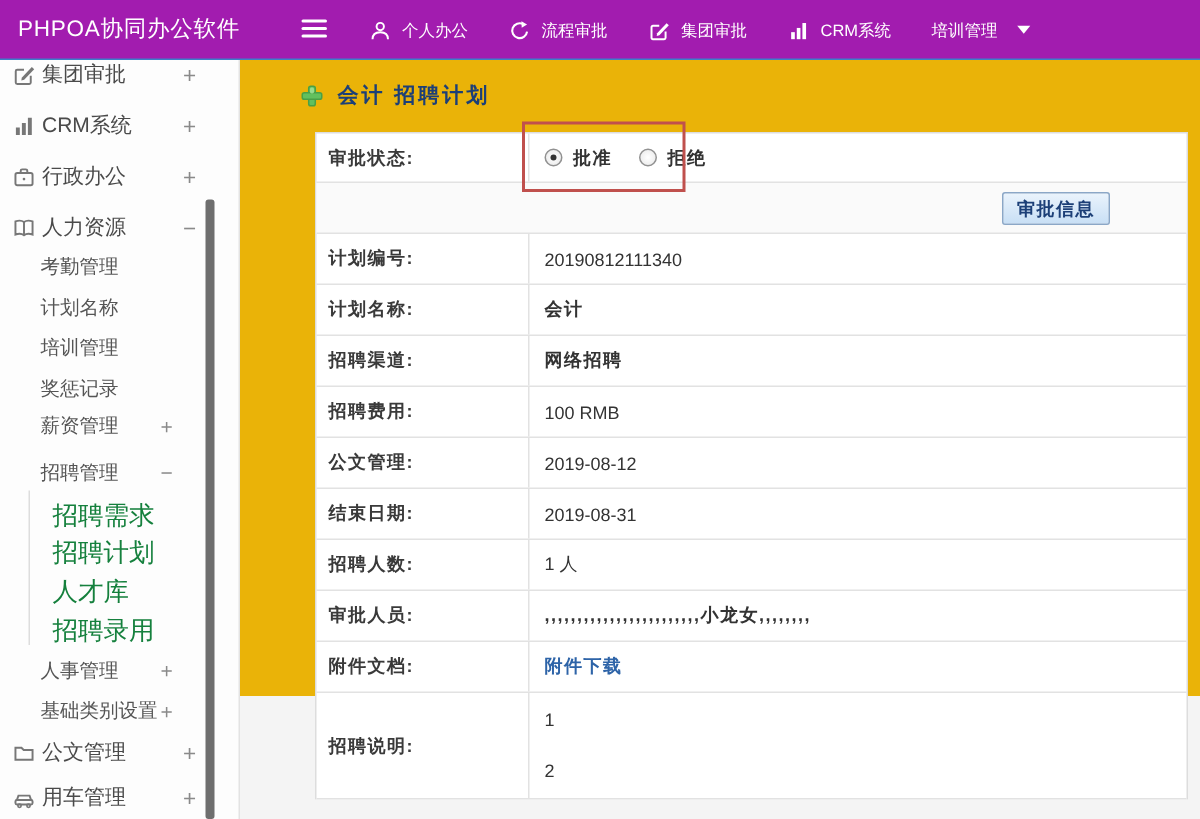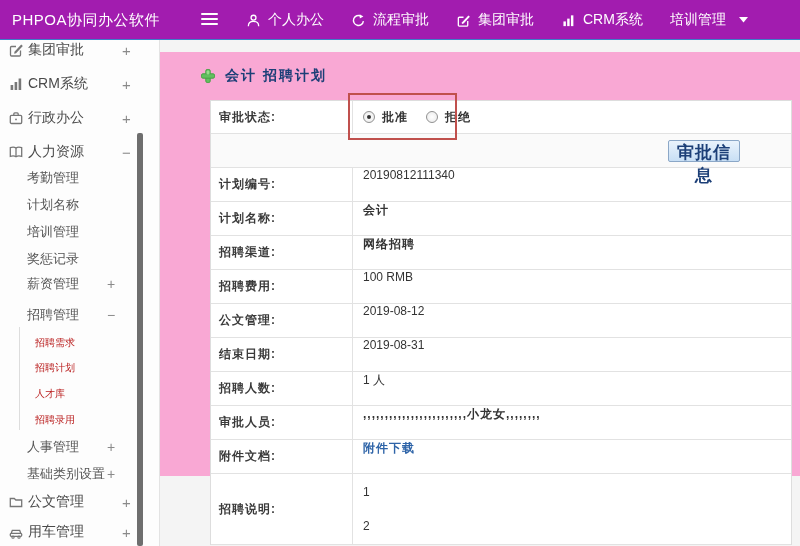--- a/index.html
+++ b/index.html
@@ -8,69 +8,69 @@
 
   
   .topbar { position:absolute; left:0; top:0; width:800px; height:40px;
     background:#a21caf; border-bottom:1px solid #3d7fc9; z-index:50;
     display:flex; align-items:center; }
   .logo { position:absolute; left:12px; top:0; line-height:40px;
     color:#fff; font-size:15px; letter-spacing:0.5px; }
   .hamburger { position:absolute; left:201px; top:13px; width:17px; height:14px; cursor:pointer; }
   .hamburger span { display:block; height:2px; background:#fff; margin-bottom:3px; border-radius:1px; }
   .topnav { position:absolute; left:246px; top:0; height:40px; display:flex; align-items:center; }
-  .topnav-item { display:flex; align-items:center; color:#fff; font-size:14px;
+  .topnav-item { display:flex; align-items:center; color:#fff; font-size:11px;
     margin-right:27px; cursor:pointer; white-space:nowrap; }
   .topnav-item svg { margin-right:7px; }
   .caret { margin-left:13px; }
 
   
   .sidebar { position:absolute; left:0; top:40px; width:160px; height:506px;
     background:#fdfdfd; border-right:1px solid #e3e3e3; z-index:10; }
   .side-item { position:absolute; left:0; width:160px; height:24px;
     display:flex; align-items:center; cursor:pointer; }
   .side-item .ic { position:absolute; left:8px; top:4px; }
   .lbl0 { position:absolute; left:28px; font-size:14px; color:#4a4a4a; white-space:nowrap; }
   .lbl1 { position:absolute; left:27px; font-size:13px; color:#555; white-space:nowrap; }
-  .lbl2 { position:absolute; left:35px; font-size:10px; color:#b91c1c; white-space:nowrap; }
+  .lbl2 { position:absolute; left:35px; font-size:17px; color:#15803d; white-space:nowrap; }
   .exp0 { position:absolute; left:122px; font-size:15px; color:#8a8a8a; font-weight:300; }
   .exp1 { position:absolute; left:107px; font-size:14px; color:#8a8a8a; font-weight:300; }
   .guide-line { position:absolute; left:19px; top:287px; height:103px;
     border-left:1px solid #ddd; }
   .side-scroll-thumb { position:absolute; left:137px; top:93px; width:6px; height:413px;
     background:#6e6e6e; border-radius:2px; }
 
   
-  .main { position:absolute; left:160px; top:52px; width:640px; height:424px;
-    background:#f9a8d4; }
+  .main { position:absolute; left:160px; top:40px; width:640px; height:424px;
+    background:#eab308; }
   .page-title-row { position:absolute; left:40px; top:15px; display:flex; align-items:center; }
   .page-title { margin-left:9px; font-size:14px; font-weight:bold; color:#1c3f77;
     letter-spacing:2px; }
 
   .form-table { position:absolute; left:50px; top:48px; width:582px;
     background:#fff; border:1px solid #ddd; border-bottom:none; }
   .trow { display:flex; border-bottom:1px solid #e2e2e2; }
   .tlabel { width:142px; min-width:142px; border-right:1px solid #e2e2e2;
     padding-left:8px; display:flex; align-items:center;
     font-size:12px; font-weight:bold; color:#3a3a3a; letter-spacing:1px; }
-  .tvalue { flex:1; padding-left:10px; display:flex; 
+  .tvalue { flex:1; padding-left:10px; display:flex; align-items:center;
     font-size:12px; color:#333; }
   .row-h { height:33px; }
   .row-data { height:34px; }
   .row-last { height:71px; }
   .row-last .tvalue { flex-direction:column; align-items:flex-start; justify-content:center; }
   .row-last .tvalue div { line-height:34px; }
   .bold-val { font-weight:bold; letter-spacing:1px; }
   .link { color:#2e64a8; font-weight:bold; text-decoration:none; cursor:pointer; letter-spacing:1px; }
 
   .row-button { height:34px; background:#fafafa; position:relative;
     border-bottom:1px solid #e2e2e2; }
   .btn-approve-info { position:absolute; left:457px; top:6px; width:72px; height:22px;
     background:linear-gradient(#eaf3fc,#c8dff5); border:1px solid #8ba7c7; border-radius:2px;
-    font-family:"Liberation Sans",sans-serif; font-size:17px; font-weight:bold; color:#1c3f77;
+    font-family:"Liberation Sans",sans-serif; font-size:12px; font-weight:bold; color:#1c3f77;
     letter-spacing:1px; cursor:pointer; }
 
   
   .radio-group { display:flex; align-items:center; }
   .radio { width:12px; height:12px; border-radius:50%; border:1px solid #919191;
     background:radial-gradient(#fff,#e8e8e8); position:relative; cursor:pointer; }
   .radio.checked::after { content:""; position:absolute; left:3px; top:3px;
     width:4px; height:4px; border-radius:50%; background:#333; }
   .radio-label { margin:0 18px 0 7px; font-size:12px; font-weight:bold; color:#333;
     letter-spacing:1px; }

